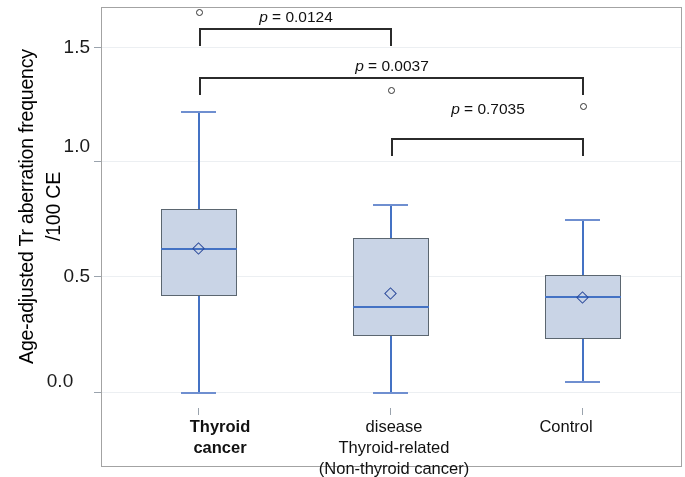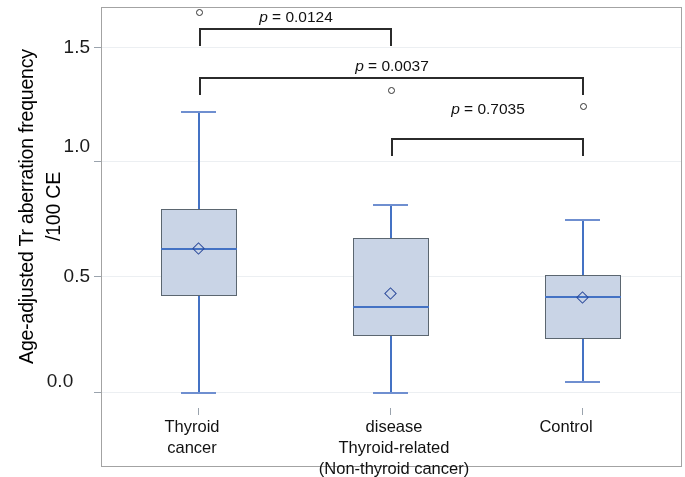--- a/index.html
+++ b/index.html
@@ -128,21 +128,21 @@
       <div class="brk-t" style="left:480px;top:130px;height:18px;"></div>
       <div class="brk-label" style="left:386px;top:92px;"><i>p</i> = 0.7035</div>
     </div>
   </div>
 
   <div>
     <div class="xtick-mark" style="left:198px;"></div>
     <div class="xtick-mark" style="left:390px;"></div>
     <div class="xtick-mark" style="left:582px;"></div>
 
-    <div class="xlabel" style="left:192px;">
+    <div class="xlabel" style="left:220px;font-weight:bold;">
       <div>Thyroid</div>
       <div>cancer</div>
     </div>
 
     <div class="xlabel" style="left:394px;">
       <div>disease</div>
       <div>Thyroid-related</div>
       <div>(Non-thyroid cancer)</div>
     </div>
 

